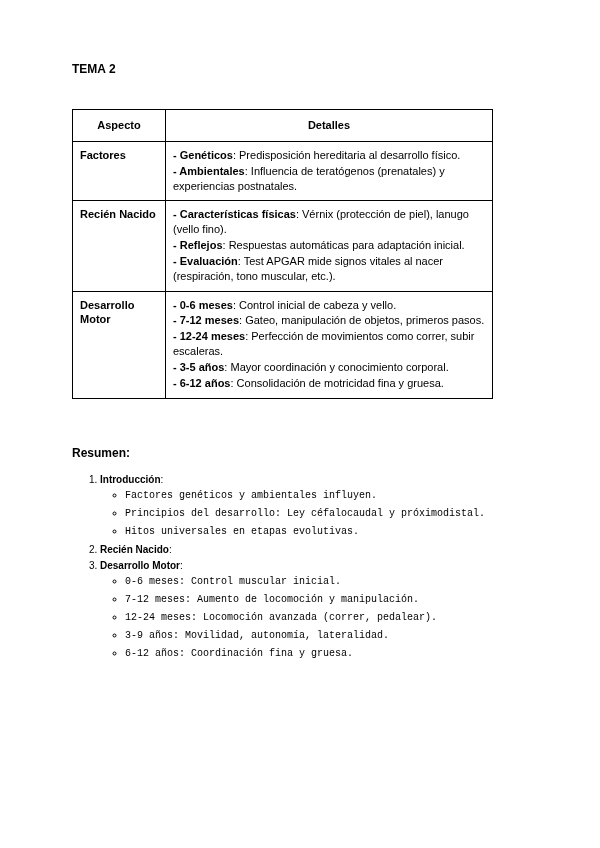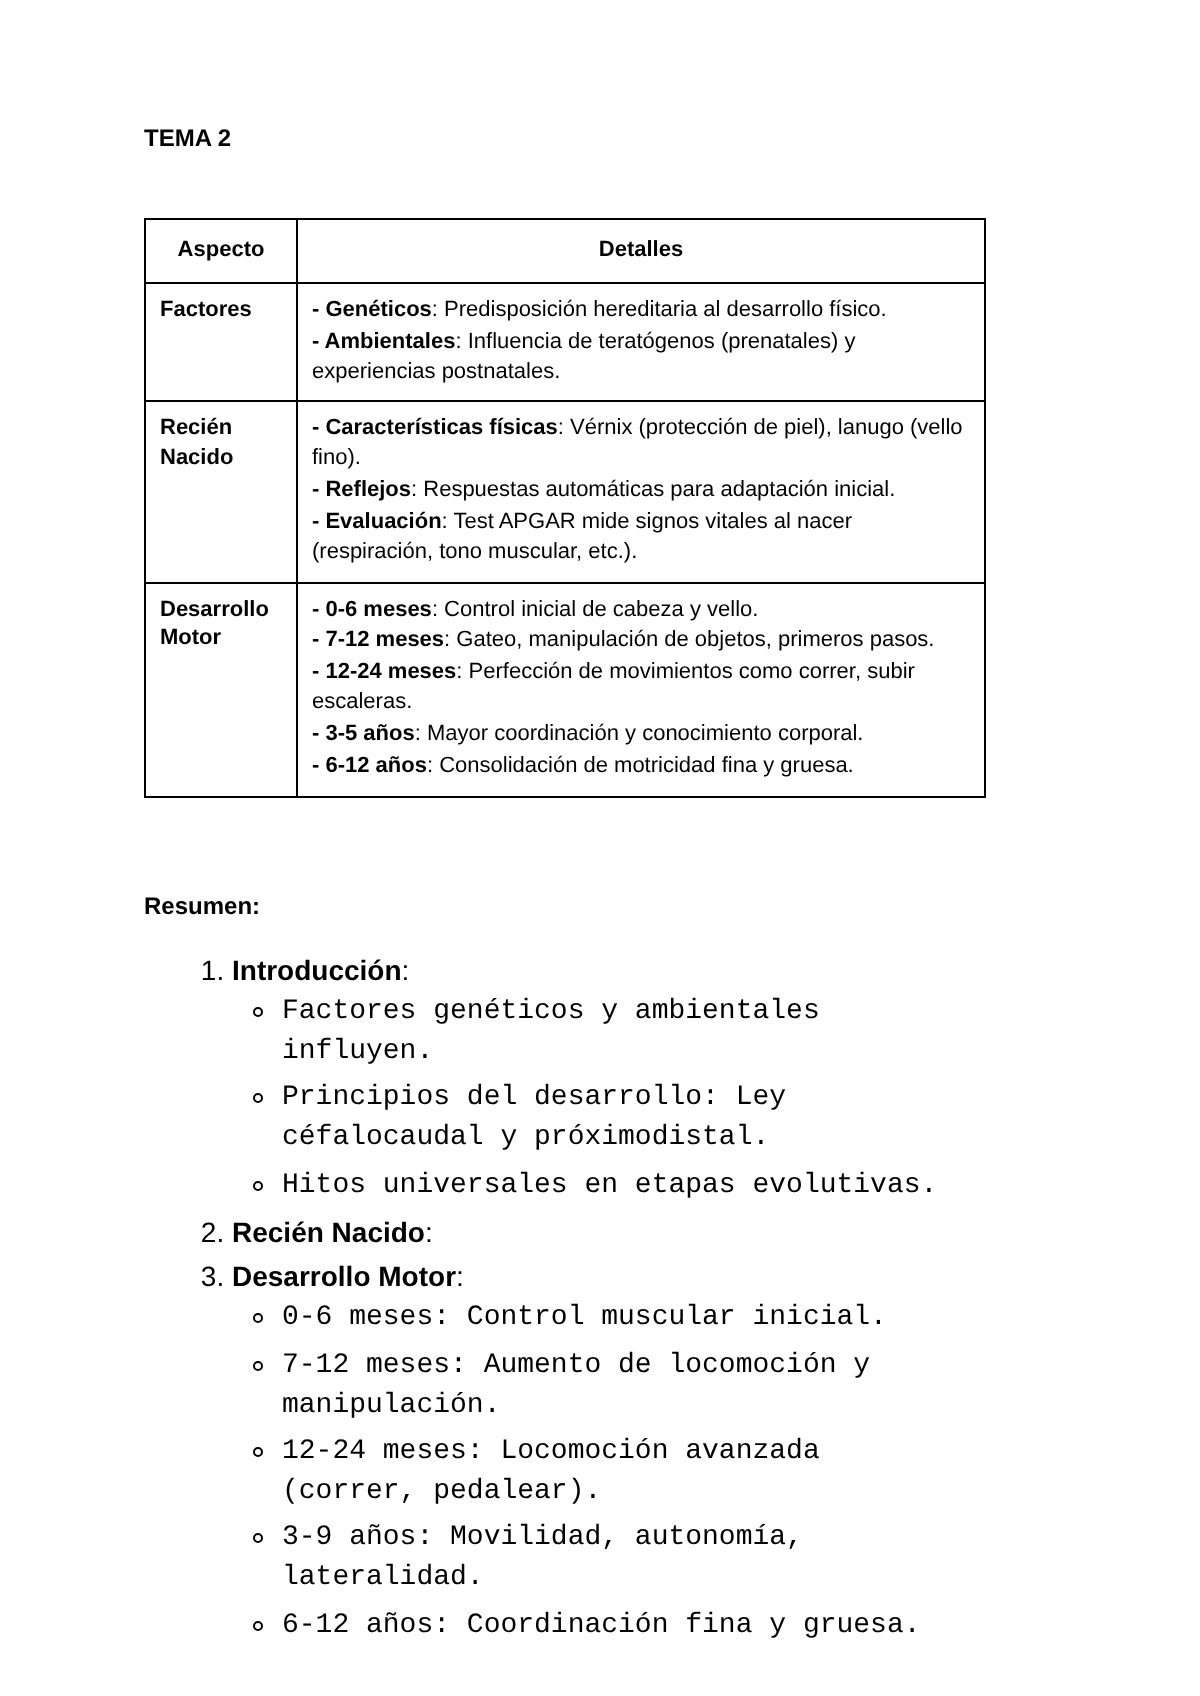--- a/index.html
+++ b/index.html
@@ -24,29 +24,29 @@
     border: 1.5px solid #000;
     padding: 6px 7px;
     vertical-align: top;
     text-align: left;
   }
   table.dev-table th {
     text-align: center;
     font-weight: bold;
     padding: 8px 4px;
   }
-  .col-aspect { width: 76px; margin-top: 21px; }
+  .col-aspect { width: 93px; margin-top: 21px; }
   td.aspect-cell { font-weight: bold; }
   .detail-line { margin: 0 0 1px 0; }
   .b { font-weight: bold; }
 
   .resumen-title { font-size: 12px; font-weight: bold; margin: 47px 0 13px 0; }
   ol.resumen-list {
-    margin: 16px; padding-left: 28px;
-    font-size: 14px; line-height: 1.4;
+    margin: 0; padding-left: 28px;
+    font-size: 10px; line-height: 1.4;
     list-style-type: decimal;
   }
   ol.resumen-list > li { margin: 0 0 2px 0; }
   ol.resumen-list > li > ul {
     list-style-type: circle;
     margin: 2px 0 4px 0;
     padding-left: 25px;
     font-family: Liberation Mono, monospace;
   }
   ol.resumen-list > li > ul > li { margin: 0 0 4px 0; font-weight: normal; }

